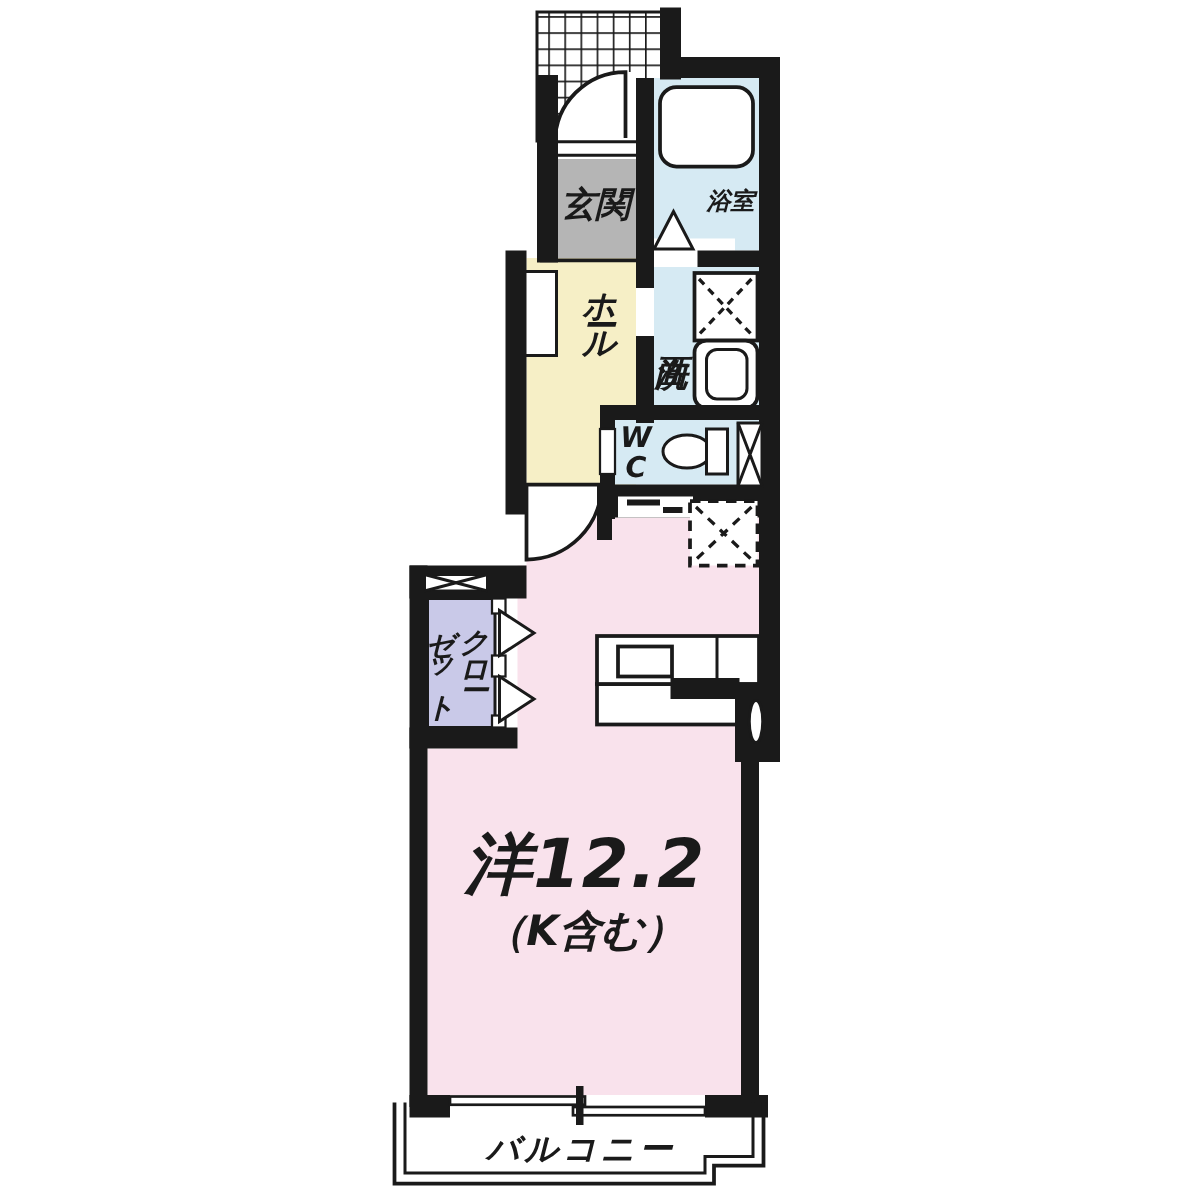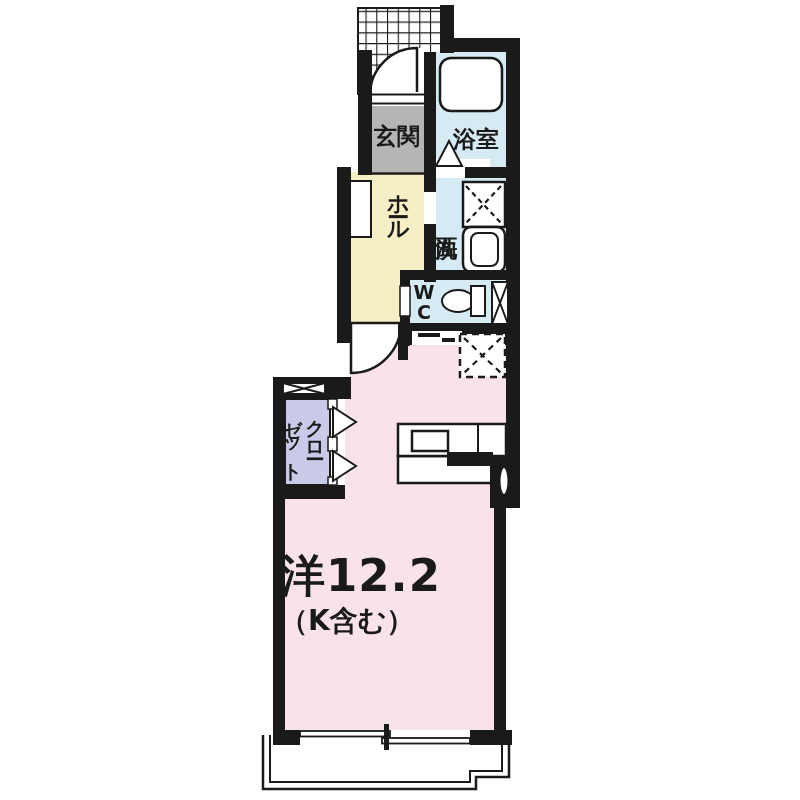--- a/index.html
+++ b/index.html
@@ -1,24 +1,24 @@
 <!DOCTYPE html>
 <html><head>
 <meta charset="utf-8">
 <style>
   html,body{margin:0;padding:0;background:#ffffff;}
   #stage{position:relative;width:800px;height:800px;background:#ffffff;overflow:hidden;
-         font-family:"DejaVu Sans",sans-serif;color:#1a1a1a;}
+         font-family:"DejaVu Sans",sans-serif;color:#1a1a1a;font-style:italic;}
   #plan-svg{position:absolute;left:0;top:0;}
   .lbl{position:absolute;font-weight:bold;color:#1a1a1a;white-space:pre-line;
        font-family:"DejaVu Sans",sans-serif;}
-  .lbl.center{}
+  .lbl.center{text-align:center;}
   .vert{writing-mode:vertical-rl;}
   .lbl-genkan{left:370px;top:121px;width:54px;font-size:23px;text-align:center;}
-  .lbl-bath{left:441px;top:124px;width:70px;font-size:23px;text-align:center;}
+  .lbl-bath{left:452px;top:124px;width:70px;font-size:16px;text-align:center;}
   .lbl-hall{left:386px;top:180px;height:82px;font-size:22px;line-height:1.1;}
   .lbl-wash{left:434px;top:220px;height:58px;font-size:22px;line-height:1.1;}
   .lbl-wc{left:411px;top:283px;width:26px;font-size:19px;line-height:1.05;text-align:center;}
   .lbl-closet{left:285px;top:406px;width:42px;height:80px;font-size:19px;line-height:1.18;}
   .lbl-living{left:280px;top:546px;width:220px;font-size:45px;letter-spacing:1px;}
   .lbl-living-sub{left:280px;top:602px;width:220px;font-size:28px;}
   .lbl-balcony{left:280px;top:751px;width:215px;font-size:22px;letter-spacing:3px;}
 </style>
 </head>
 <body>
@@ -166,14 +166,15 @@
   <div class="lbl lbl-genkan">玄関</div>
   <div class="lbl lbl-bath">浴室</div>
   <div class="lbl vert lbl-hall">ホール</div>
   <div class="lbl vert lbl-wash">洗面</div>
   <div class="lbl lbl-wc">W
 C</div>
   <div class="lbl vert lbl-closet">クロー
 ゼット</div>
   <div class="lbl center lbl-living">洋12.2</div>
   <div class="lbl center lbl-living-sub">（K含む）</div>
+  <div class="lbl center lbl-balcony">バルコニー</div>
 
 </div>
 
 </body></html>

